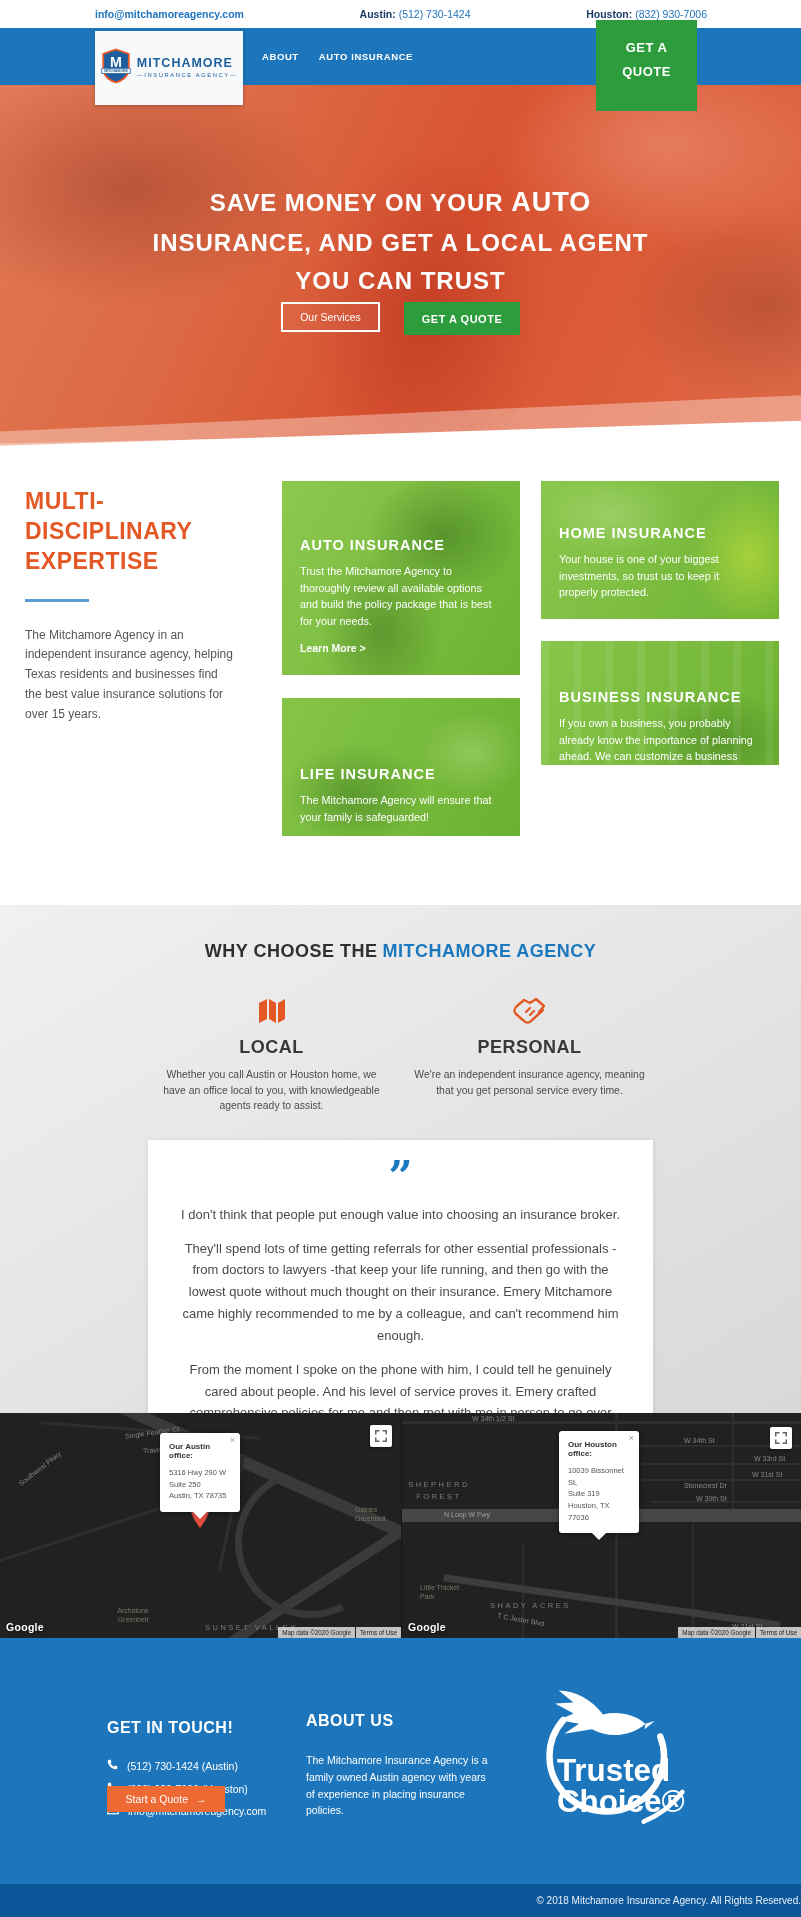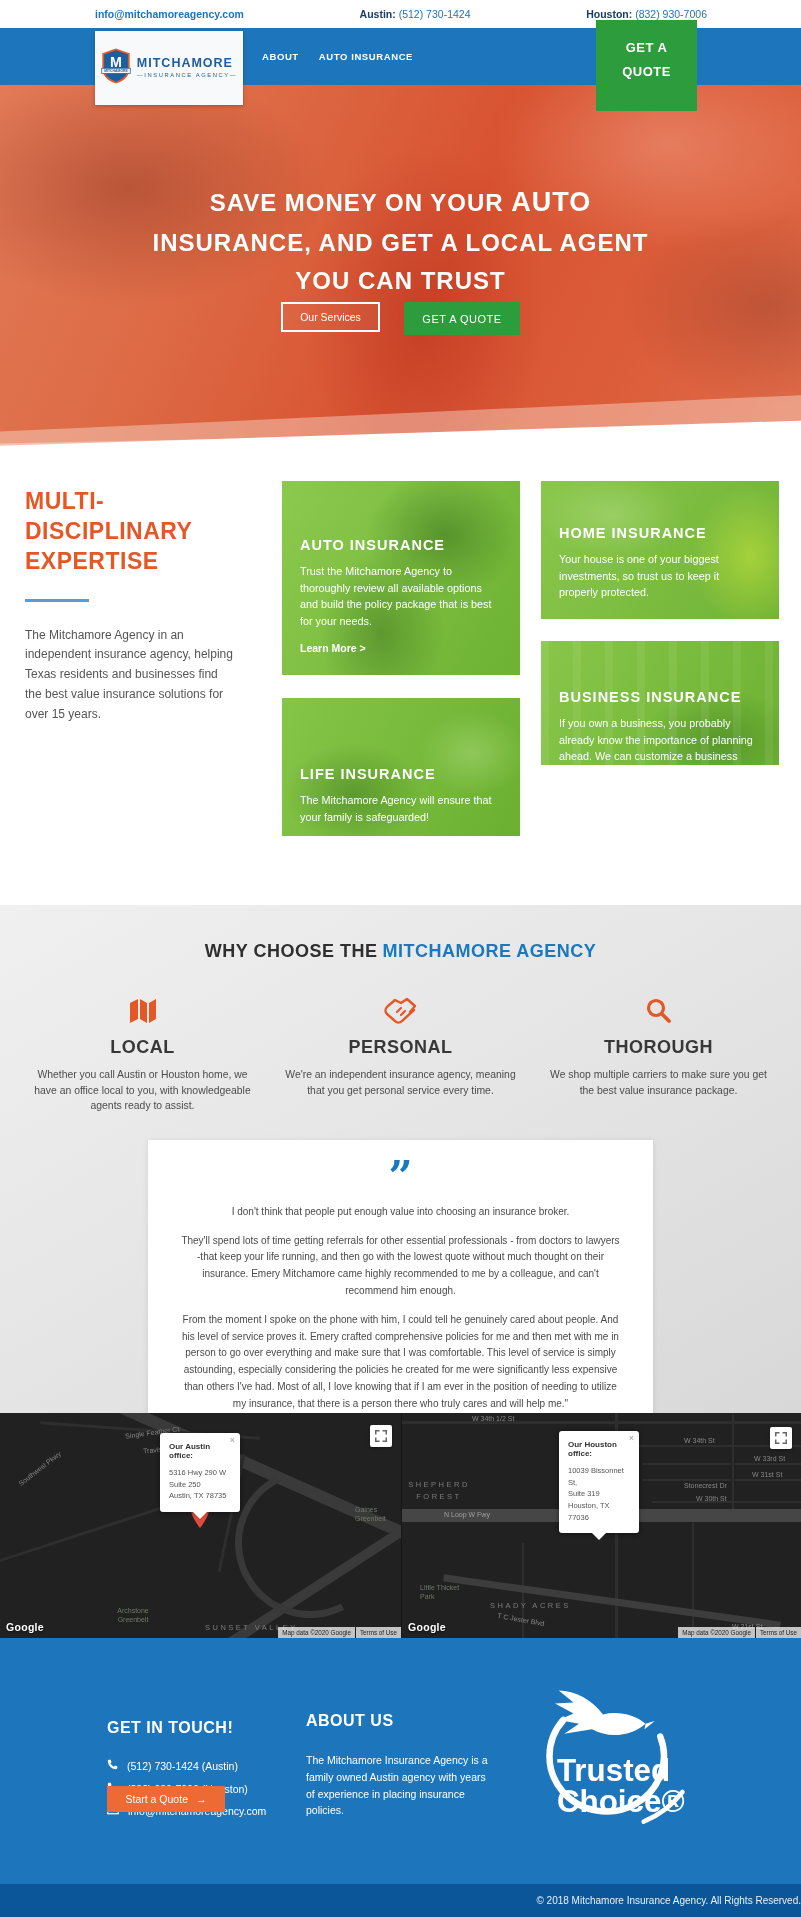--- a/index.html
+++ b/index.html
@@ -30,21 +30,21 @@
       radial-gradient(ellipse 190px 260px at 53% 62%, rgba(168,32,22,.38), transparent 64%),
       radial-gradient(ellipse 240px 160px at 96% 60%, rgba(120,45,28,.30), transparent 62%),
       linear-gradient(115deg, #e27a57 0%, #dd6a45 28%, #d85230 55%, #dc5d3a 78%, #e06c4a 100%); }
   .hero .stripe1 { position: absolute; width: 112%; height: 44px; left: -5%; bottom: -4px; background: rgba(255,235,226,.40); transform: rotate(-2.6deg); }
   .hero .stripe2 { position: absolute; width: 112%; height: 34px; left: -5%; bottom: -16px; background: rgba(255,235,226,.45); transform: rotate(-1.2deg); }
   .hero .whitewedge { position: absolute; width: 112%; height: 64px; left: -5%; bottom: -44px; background: #fff; transform: rotate(-1.8deg); }
   .hero-head { position: absolute; top: 96px; left: 50%; transform: translateX(-50%); width: 530px; text-align: center; color: #fff; font-weight: bold; font-size: 24px; line-height: 1.58; letter-spacing: 1px; z-index: 5; }
   .hero-head .em { font-size: 27px; }
   .hero-btns { position: absolute; top: 217px; left: 0; width: 100%; display: flex; justify-content: center; gap: 24px; z-index: 5; }
   .btn-outline { width: 99px; height: 30px; border: 2px solid #fff; background: rgba(255,255,255,.04); color: #fff; font-size: 10.5px; cursor: pointer; font-family: "Liberation Sans", sans-serif; }
-  .btn-green { width: 116px; height: 33px; border: none; background: #2d9c3d; color: #fff; font-size: 11px; font-weight: normal; letter-spacing: .5px; cursor: pointer; font-family: "Liberation Sans", sans-serif; }
+  .btn-green { width: 116px; height: 33px; border: none; background: #2d9c3d; color: #fff; font-size: 11px; font-weight: bold; letter-spacing: .5px; cursor: pointer; font-family: "Liberation Sans", sans-serif; }
 
   
   .expertise { height: 452px; position: relative; background: #fff; }
   .exp-left { position: absolute; left: 25px; top: 34px; width: 212px; }
   .exp-title { color: #e45826; font-size: 23px; font-weight: bold; line-height: 1.3; letter-spacing: .5px; }
   .exp-rule { width: 64px; height: 3px; background: #5b9bd5; margin-top: 22px; }
   .exp-body { margin-top: 24px; font-size: 12px; color: #555; line-height: 1.65; }
   .cards { position: absolute; left: 282px; top: 28px; width: 497px; display: flex; gap: 21px; }
   .cards .col { width: 238px; display: flex; flex-direction: column; }
   .card { position: relative; width: 238px; color: #fff; padding: 0 18px; overflow: hidden; }
@@ -73,21 +73,21 @@
   .why-title { text-align: center; margin-top: 36px; font-size: 18px; font-weight: bold; letter-spacing: .5px; }
   .why-title .dark { color: #2f2f2f; }
   .why-title .blue { color: #1a78be; margin-left: 5px; }
   .features { margin-top: 28px; display: flex; justify-content: center; }
   .feature { width: 258px; text-align: center; }
   .f-icon { height: 34px; display: flex; align-items: flex-end; justify-content: center; }
   .feature h4 { margin-top: 13px; font-size: 18px; font-weight: bold; color: #383838; letter-spacing: .5px; }
   .feature p { margin-top: 9px; font-size: 10.4px; color: #4c4c4c; line-height: 1.5; padding: 0 12px; }
   .quote-card { width: 505px; min-height: 283px; background: #fff; margin: 26px auto 0; box-shadow: 0 1px 6px rgba(0,0,0,.10); text-align: center; padding: 18px 32px 24px; }
   .quote-mark { color: #1a78be; font-family: "DejaVu Serif", serif; font-size: 42px; font-weight: bold; line-height: .9; height: 34px; }
-  .quote-card p { font-size: 10px; color: #4a4a4a; line-height: 1.68; margin-top: 12px; }
+  .quote-card p { font-size: 13px; color: #4a4a4a; line-height: 1.68; margin-top: 12px; }
 
   
   .maps { height: 225px; display: flex; background: #1e1e1e; }
   .map { position: relative; overflow: hidden; background: #212121; height: 225px; cursor: grab; }
   .map.austin { width: 401px; }
   .map.houston { width: 400px; border-left: 1px solid #161616; }
   .road { position: absolute; background: #3a3a3a; }
   .road.thin { background: #2e2e2e; }
   .maplabel { position: absolute; color: #868686; font-size: 7px; white-space: nowrap; }
   .maplabel.park { color: #6d7a64; }
@@ -215,30 +215,20 @@
       <div class="feature">
         <div class="f-icon">
           <svg width="36" height="27" viewBox="0 0 36 27">
             <path d="M4 10 C2 12 2 15 4 17 L12 24 C14 26 17 26 19 24 L31 13" fill="none" stroke="#e45826" stroke-width="2.4" stroke-linecap="round"></path>
             <path d="M5 9 L12 3 L18 6 L24 2 L32 9 L27 15" fill="none" stroke="#e45826" stroke-width="2.4" stroke-linejoin="round" stroke-linecap="round"></path>
             <path d="M14 15 L18 11 M18 18 L22 14" stroke="#e45826" stroke-width="2.2" stroke-linecap="round"></path>
           </svg>
         </div>
         <h4>PERSONAL</h4>
         <p>We're an independent insurance agency, meaning that you get personal service every time.</p>
-      </div>
-      <div class="feature">
-        <div class="f-icon">
-          <svg width="27" height="27" viewBox="0 0 27 27">
-            <circle cx="11" cy="11" r="7.5" fill="none" stroke="#e45826" stroke-width="3.2"></circle>
-            <line x1="17" y1="17" x2="24" y2="24" stroke="#e45826" stroke-width="3.8" stroke-linecap="round"></line>
-          </svg>
-        </div>
-        <h4>THOROUGH</h4>
-        <p>We shop multiple carriers to make sure you get the best value insurance package.</p>
       </div>
     </div>
 
     <div class="quote-card">
       <div class="quote-mark">”</div>
       <p>I don't think that people put enough value into choosing an insurance broker.</p>
       <p>They'll spend lots of time getting referrals for other essential professionals - from doctors to lawyers -that keep your life running, and then go with the lowest quote without much thought on their insurance. Emery Mitchamore came highly recommended to me by a colleague, and can't recommend him enough.</p>
       <p>From the moment I spoke on the phone with him, I could tell he genuinely cared about people. And his level of service proves it. Emery crafted comprehensive policies for me and then met with me in person to go over everything and make sure that I was comfortable. This level of service is simply astounding, especially considering the policies he created for me were significantly less expensive than others I've had. Most of all, I love knowing that if I am ever in the position of needing to utilize my insurance, that there is a person there who truly cares and will help me."</p>
 
     </div>

